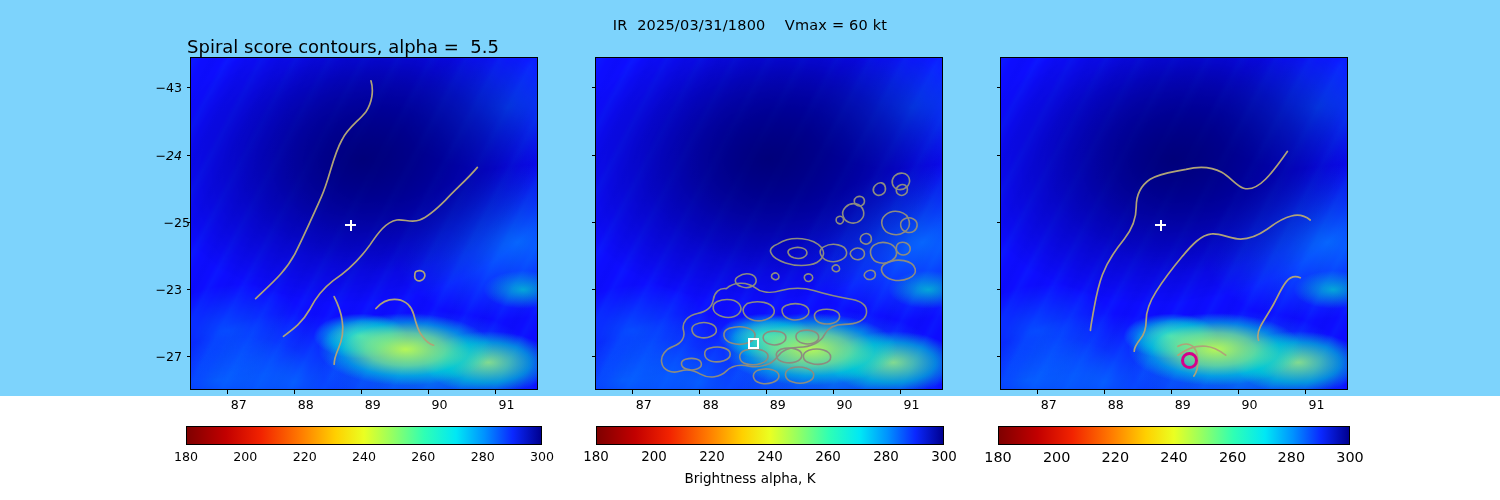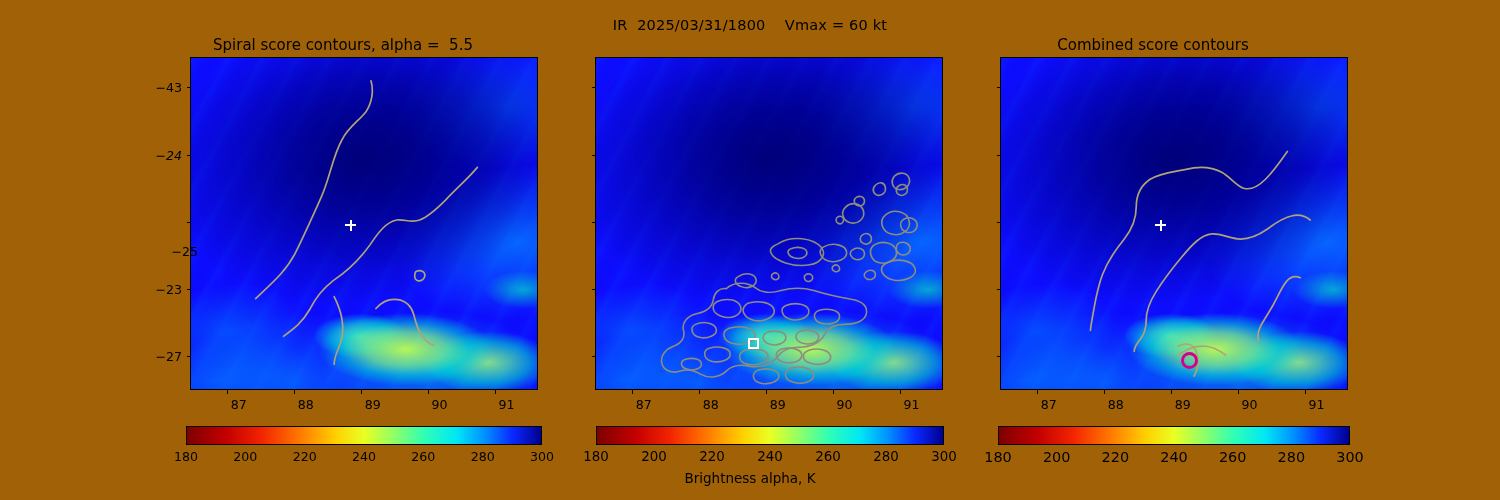--- a/index.html
+++ b/index.html
@@ -12,22 +12,22 @@
     width: 1500px;
     height: 500px;
     overflow: hidden;
     font-family: "DejaVu Sans", "Liberation Sans", sans-serif;
     color: #000000;
   }
 
   #figure {
     position: relative;
     width: 1500px;
-    height: 500px;
-    background: #a16207;
+    height: 396px;
+    background: #7dd3fc;
   }
 
   
   #suptitle {
     position: absolute;
     left: 0;
     top: 17px;
     width: 1500px;
     text-align: center;
     font-size: 14.5px;
@@ -41,21 +41,21 @@
     top: 0;
     width: 410px;
     height: 500px;
   }
   .panel-title {
     position: absolute;
     top: 36px;
     left: 0;
     width: 410px;
     text-align: center;
-    font-size: 15px;
+    font-size: 18px;
     white-space: pre;
   }
 
   .axes {
     position: absolute;
     left: 52px;
     top: 57px;
     width: 348px;
     height: 333px;
     border: 1.1px solid #000000;
@@ -263,21 +263,21 @@
         <path class="contour-path" d="M 226,215 C 230,213 234,214 235,217 C 236,220 234,223 231,224 C 228,225 225,223 225,220 C 225,218 225,216 226,215 Z"></path>
       </svg>
 
       <div class="marker-plus" style="left: 46.1538%; top: 50.5051%;"></div>
     </div>
   <div class="tick-mark tick-y" style="left: 48.5px; top: 87.2727px;"></div>
       <div class="ticklabel ticklabel-y" style="left: 0px; top: 87.2727px; width: 44px;">−43</div>
       <div class="tick-mark tick-y" style="left: 48.5px; top: 154.545px;"></div>
       <div class="ticklabel ticklabel-y" style="left: 0px; top: 154.545px; width: 44px; font-style: italic;">−24</div>
       <div class="tick-mark tick-y" style="left: 48.5px; top: 221.818px;"></div>
-      <div class="ticklabel ticklabel-y" style="left: 16px; top: 221.818px; width: 44px; margin-top: 29px;">−25</div>
+      <div class="ticklabel ticklabel-y" style="left: 8px; top: 221.818px; width: 44px;">−25</div>
       <div class="tick-mark tick-y" style="left: 48.5px; top: 289.091px;"></div>
       <div class="ticklabel ticklabel-y" style="left: 0px; top: 289.091px; width: 44px;">−23</div>
       <div class="tick-mark tick-y" style="left: 48.5px; top: 356.364px;"></div>
       <div class="ticklabel ticklabel-y" style="left: 0px; top: 356.364px; width: 44px;">−27</div>
       <div class="tick-mark tick-x" style="left: 88.8077px; top: 390px;"></div>
       <div class="ticklabel ticklabel-x" style="left: 88.8077px; top: 397px;">87</div>
       <div class="tick-mark tick-x" style="left: 155.731px; top: 390px;"></div>
       <div class="ticklabel ticklabel-x" style="left: 155.731px; top: 397px;">88</div>
       <div class="tick-mark tick-x" style="left: 222.654px; top: 390px;"></div>
       <div class="ticklabel ticklabel-x" style="left: 222.654px; top: 397px;">89</div>
@@ -352,21 +352,20 @@
       <div class="ticklabel ticklabel-x" style="left: 155.731px; top: 397px;">88</div>
       <div class="tick-mark tick-x" style="left: 222.654px; top: 390px;"></div>
       <div class="ticklabel ticklabel-x" style="left: 222.654px; top: 397px;">89</div>
       <div class="tick-mark tick-x" style="left: 289.577px; top: 390px;"></div>
       <div class="ticklabel ticklabel-x" style="left: 289.577px; top: 397px;">90</div>
       <div class="tick-mark tick-x" style="left: 356.5px; top: 390px;"></div>
       <div class="ticklabel ticklabel-x" style="left: 356.5px; top: 397px;">91</div>
     </div>
 
   <div class="panel" id="panel-combined" style="left: 948px;">
-    <div class="panel-title">Combined score contours</div>
 
     <div class="axes">
       <div class="ir-field">
         <div class="ir-base"></div>
         <div class="ir-streaks"></div>
         <div class="ir-bands"></div>
         <div class="ir-warm"></div>
       </div>
 
       <svg class="contours" viewBox="0 0 348 333" preserveAspectRatio="none">

